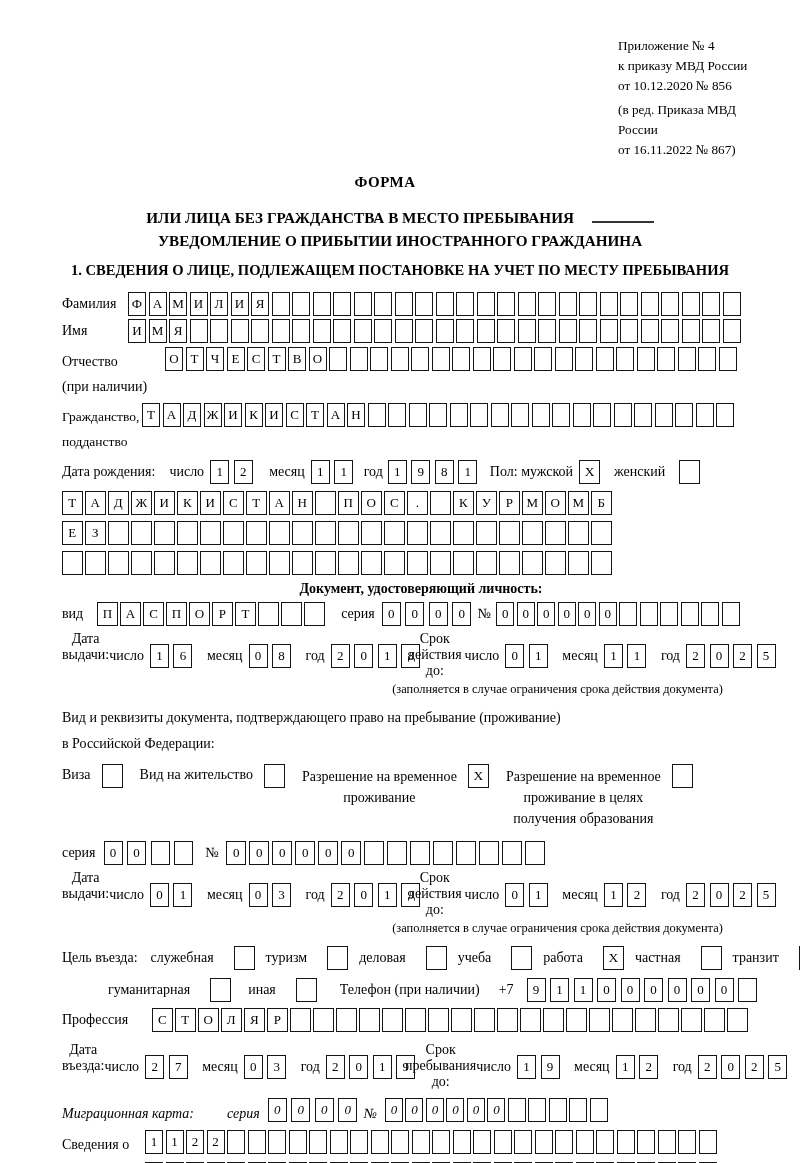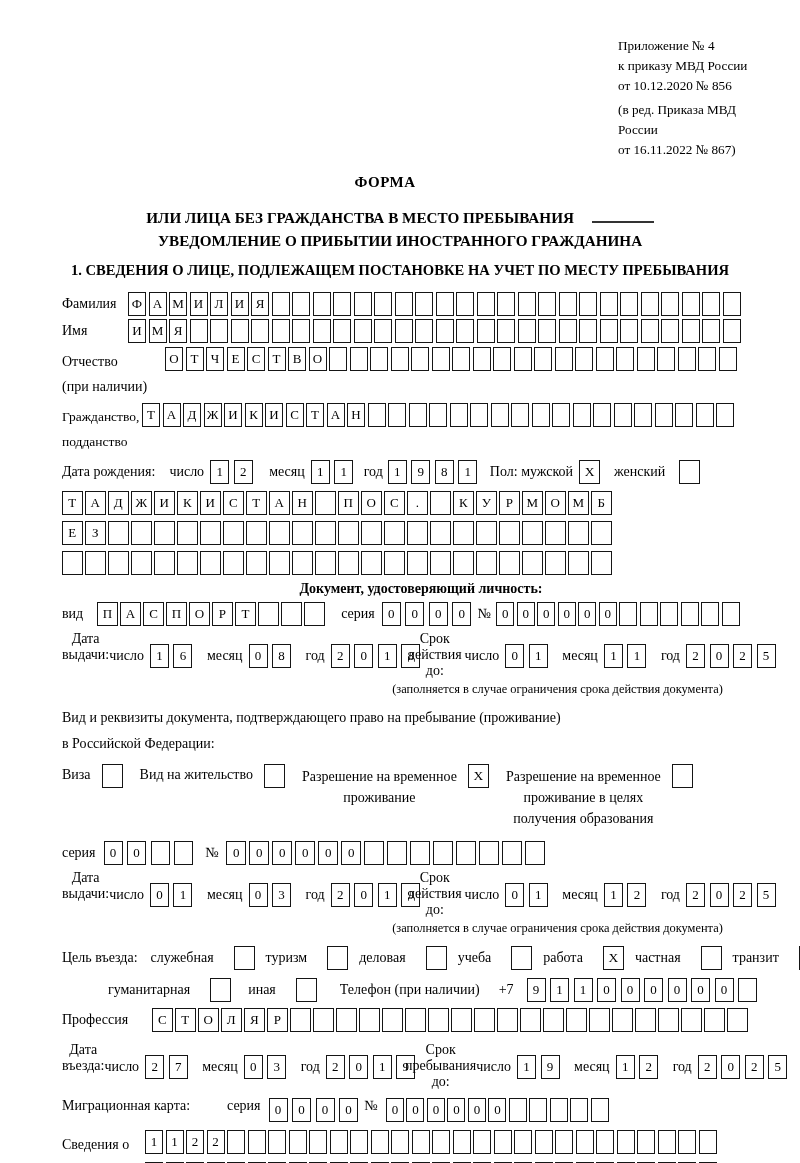--- a/index.html
+++ b/index.html
@@ -52,21 +52,21 @@
   .opt{display:flex;align-items:flex-start;gap:11px;}
   .olines{text-align:center;line-height:1.5;padding-top:2px;}
   .opt .one{padding-top:3px;}
 
   .purpose{display:flex;align-items:center;gap:11px;margin-top:10px;}
   .purpose .pl{white-space:nowrap;margin-right:2px;}
   .pg{display:flex;align-items:center;gap:20px;}
   .phone-row{display:flex;align-items:center;gap:11px;margin:8px 0 6px 46px;}
   .phone-row .pref{margin-left:8px;margin-right:2px;}
 
-  .mig{display:flex;align-items:flex-start;margin-top:6px;}
+  .mig{display:flex;align-items:flex-end;margin-top:6px;font-style:italic;}
   .mig .t{margin-right:8px;white-space:nowrap;}
 
   .reps{display:flex;margin-top:8px;}
   .repcells{display:flex;flex-direction:column;}
 </style>
 </head>
 <body>
 
 <div class="page">
 

